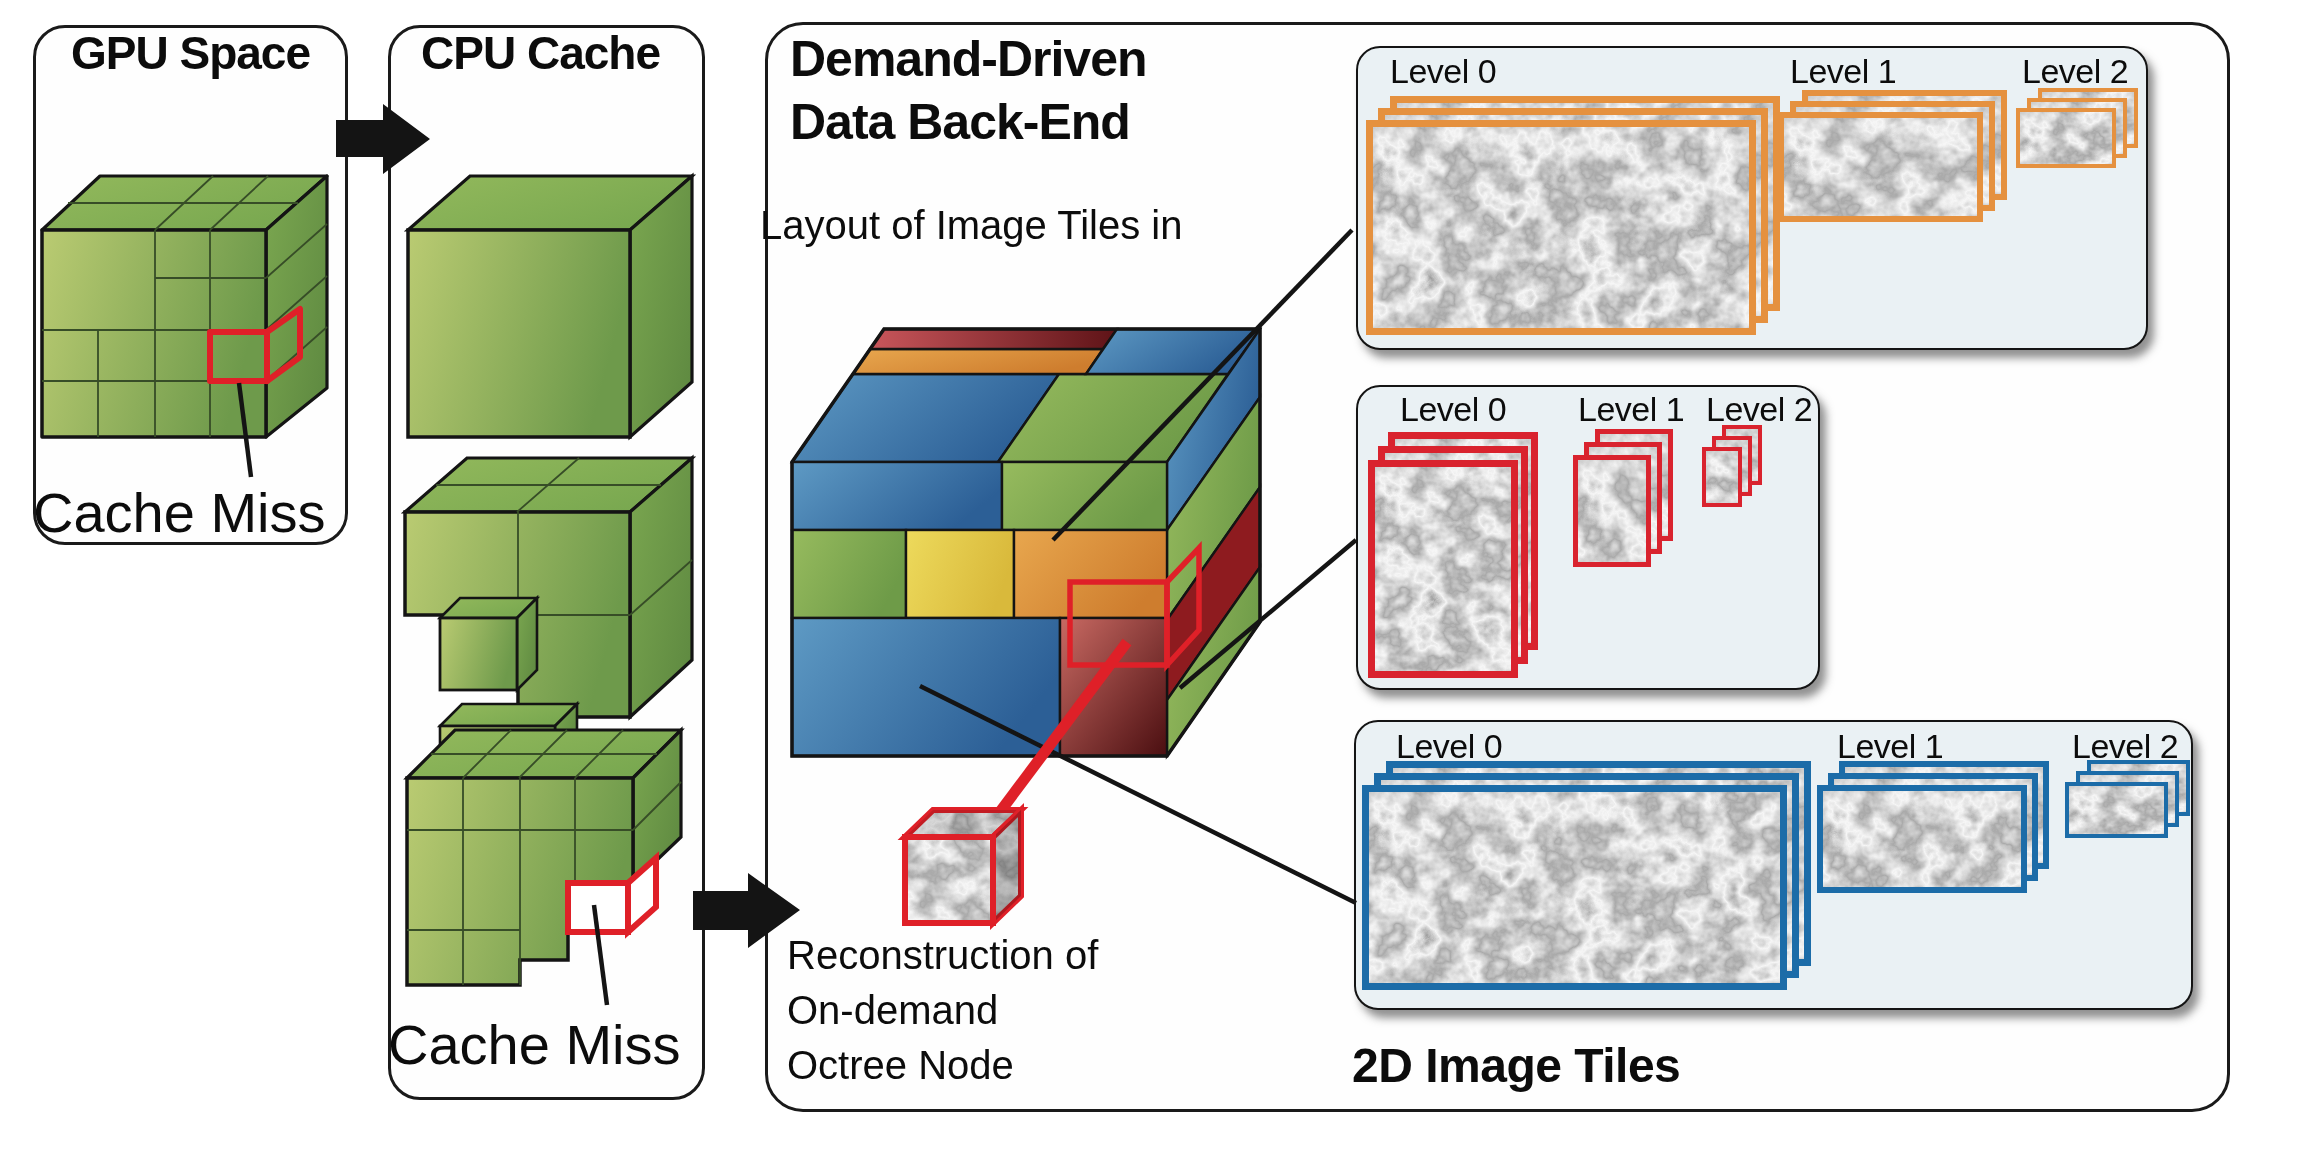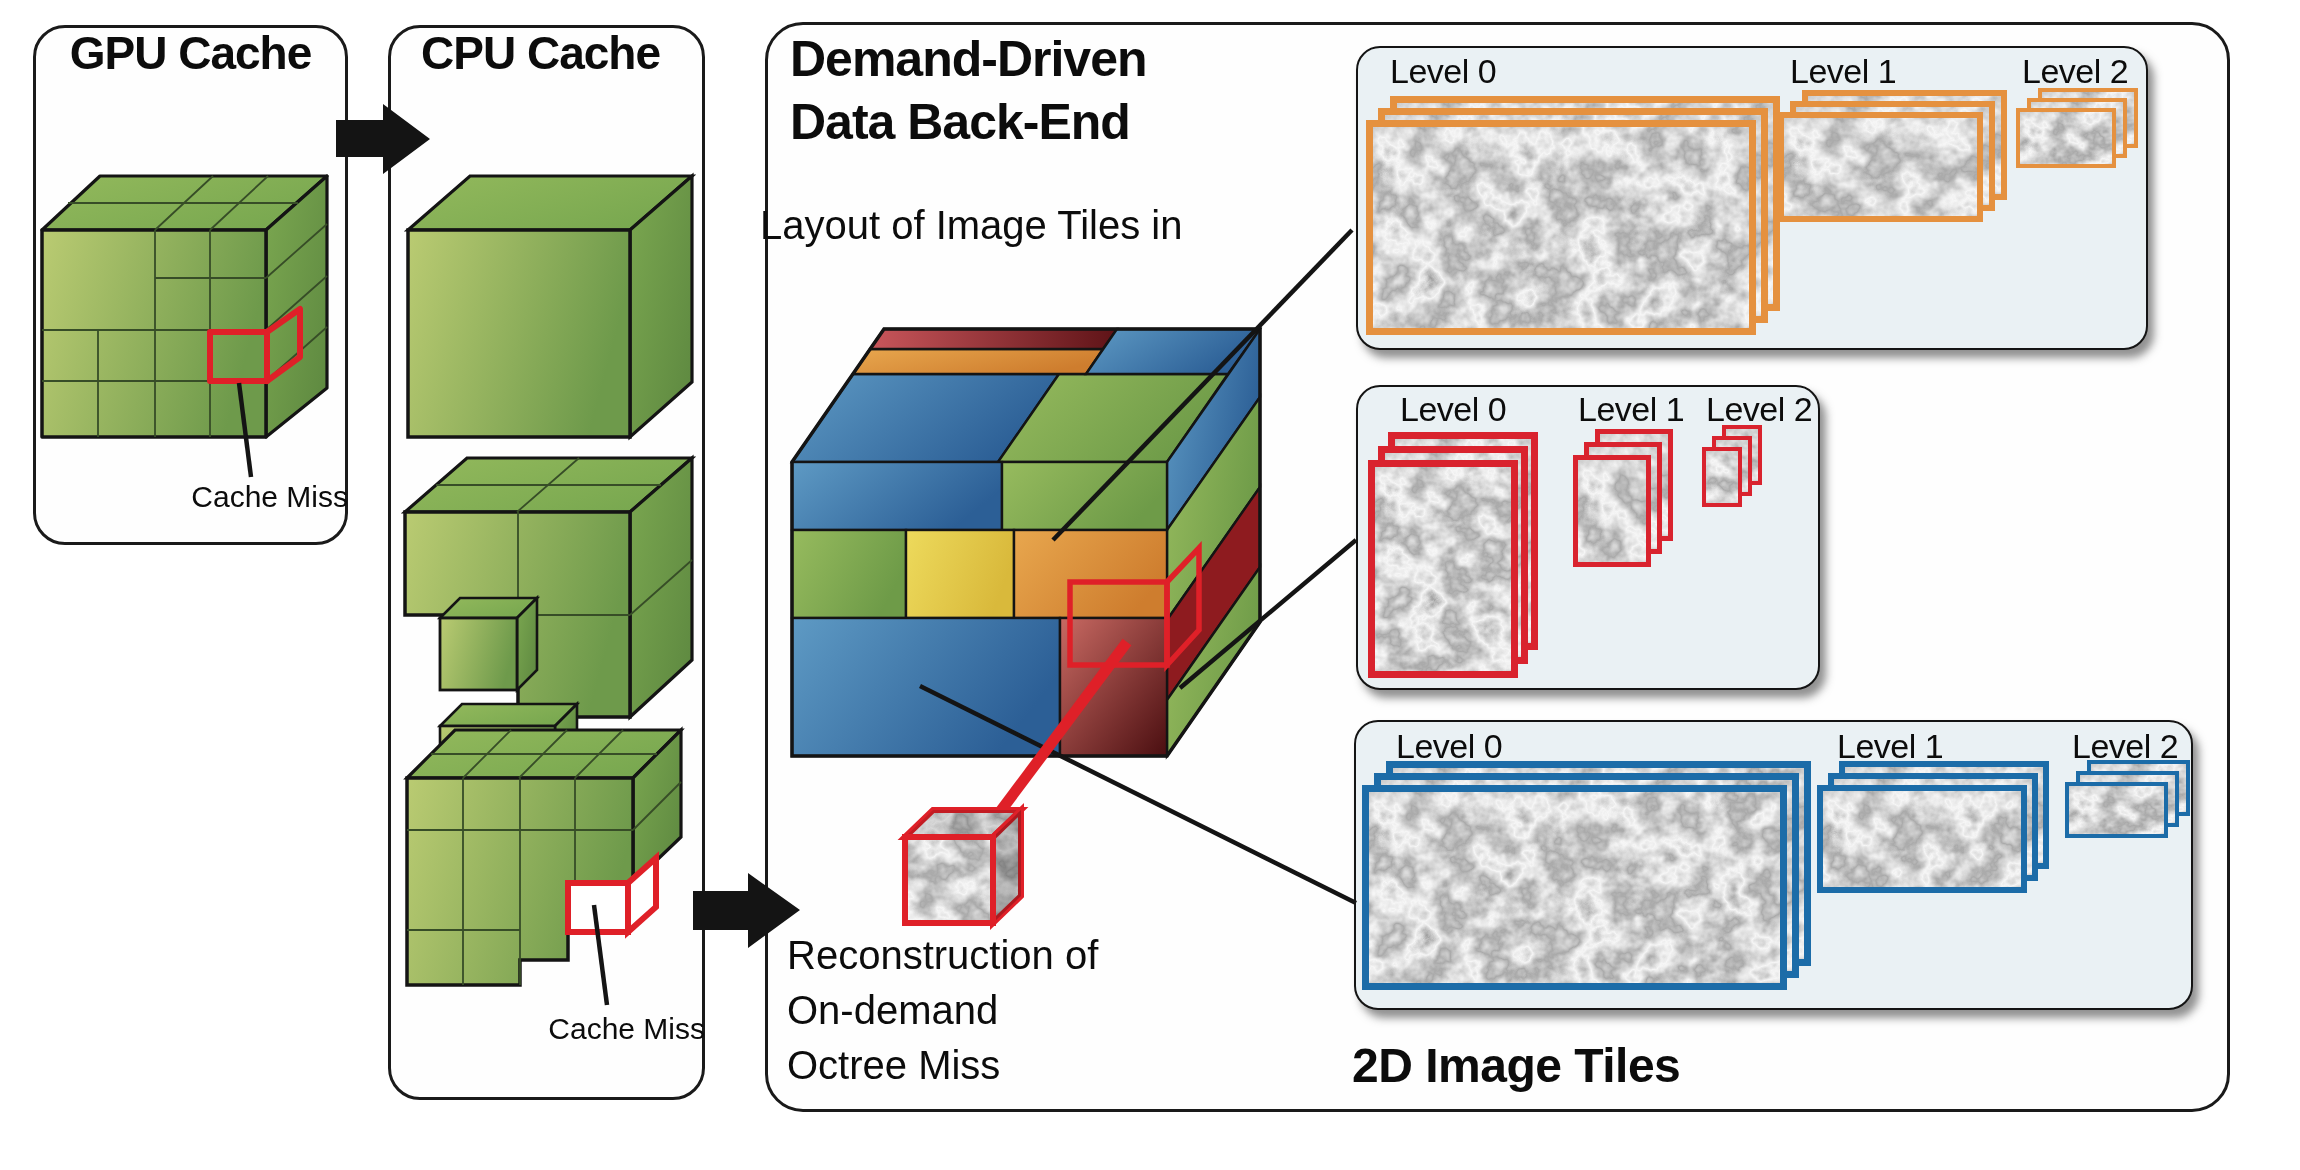--- a/index.html
+++ b/index.html
@@ -4,21 +4,21 @@
 <style>
   html,body{margin:0;padding:0;background:#ffffff;}
   #canvas{position:relative;width:2300px;height:1170px;background:#ffffff;overflow:hidden;
           font-family:"Liberation Sans",sans-serif;color:#0c0c0c;}
   .panel{position:absolute;background:#fefefe;border:3px solid #1a1a1a;border-radius:32px;box-sizing:border-box;}
   .tilepanel{position:absolute;background:#eaf1f4;border:2px solid #141414;border-radius:24px;
              box-sizing:border-box;box-shadow:6px 8px 9px rgba(55,55,55,.55);}
   .big-title{position:absolute;font-size:46px;font-weight:bold;letter-spacing:-1px;text-align:center;}
   .backend-title{position:absolute;left:790px;top:28px;font-size:50px;font-weight:bold;line-height:63px;letter-spacing:-1px;}
   .caption{position:absolute;font-size:40px;line-height:51px;}
-  .cache-miss{position:absolute;font-size:30px;text-align:right;}
+  .cache-miss{position:absolute;font-size:56px;text-align:left;}
   .lvl{position:absolute;font-size:34px;font-weight:500;letter-spacing:-0.5px;}
   .tile{position:absolute;box-sizing:border-box;background:#f4f4f4;}
   .tile svg{display:block;width:100%;height:100%;}
   .tiles-caption{position:absolute;left:1352px;top:1038px;font-size:48px;font-weight:600;letter-spacing:-0.5px;}
   #overlay{position:absolute;left:0;top:0;pointer-events:none;}
 </style>
 </head>
 <body>
 
 <div id="canvas">
@@ -178,36 +178,36 @@
       <polygon points="993,837 1021,810 1021,896 993,923" fill="#000" opacity="0.22"></polygon>
       <rect x="905" y="837" width="88" height="86" fill="url(#empat)" stroke="#DF2028" stroke-width="6"></rect>
     </g>
 
     <g fill="none" stroke="#DF2028" stroke-width="5.5">
       <rect x="1070" y="582" width="97" height="83"></rect>
       <polygon points="1167,582 1199,548 1199,630 1167,665"></polygon>
     </g>
   </svg>
 
-  <div class="big-title" style="left:33px;top:26px;width:315px;">GPU Cache</div>
+  <div class="big-title" style="left:33px;top:26px;width:315px;">GPU Space</div>
   <div class="big-title" style="left:382px;top:26px;width:317px;">CPU Cache</div>
 
   <div class="backend-title">
     <div>Demand-Driven</div>
     <div>Data Back-End</div>
   </div>
 
   <div class="caption" style="left:760px;top:200px;width:500px;">
     <div>Layout of Image Tiles in</div>
   </div>
 
   <div class="caption" style="left:787px;top:928px;width:380px;line-height:55px;">
     <div>Reconstruction of</div>
     <div>On-demand</div>
-    <div>Octree Miss</div>
+    <div>Octree Node</div>
   </div>
 
   <div class="cache-miss" style="left:33px;top:480px;width:315px;">Cache Miss</div>
   <div class="cache-miss" style="left:388px;top:1012px;width:317px;">Cache Miss</div>
 
   <div class="tiles-caption">2D Image Tiles</div>
 
   <div class="lvl" style="left:1390px;top:52px;">Level 0</div>
   <div class="lvl" style="left:1790px;top:52px;">Level 1</div>
   <div class="lvl" style="left:2022px;top:52px;">Level 2</div>

